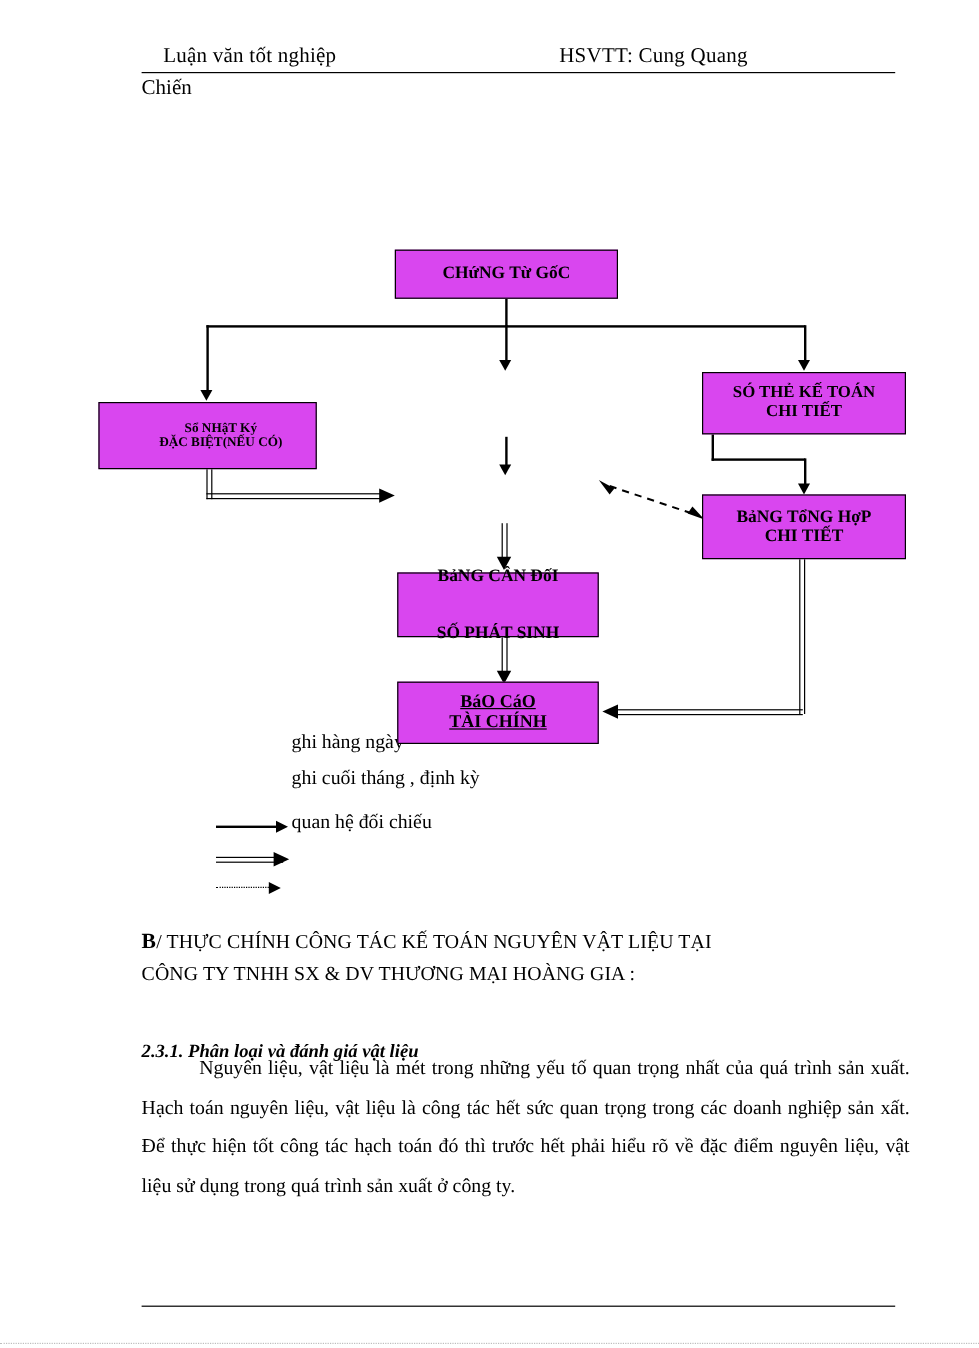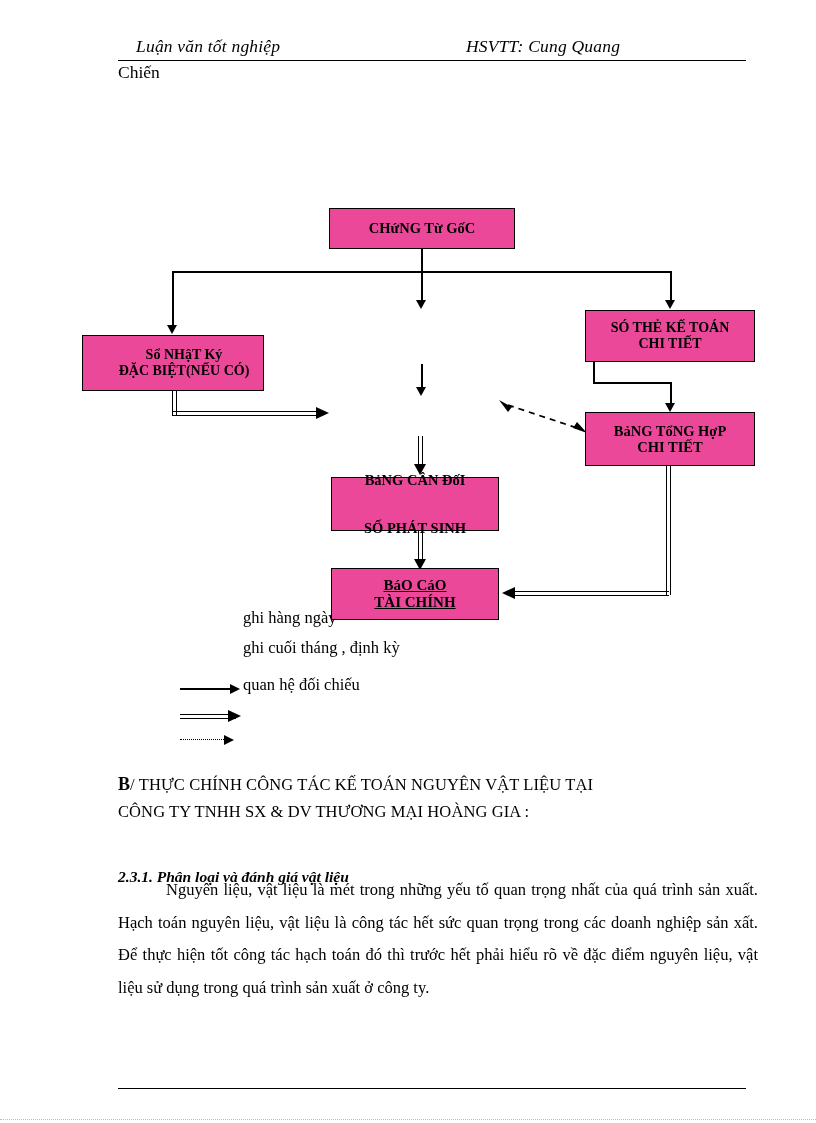--- a/index.html
+++ b/index.html
@@ -26,21 +26,20 @@
   .header {
     position: absolute;
     left: 118px;
     top: 36px;
     width: 628px;
   }
   .header-row {
     position: relative;
     height: 24px;
     border-bottom: 1.4px solid #000;
-    font-style: italic;
   }
   .header-left {
     position: absolute;
     left: 18px;
     top: 0px;
     font-size: 17.5px;
     letter-spacing: 0.2px;
   }
   .header-right {
     position: absolute;
@@ -60,39 +59,39 @@
   .diagram {
     position: absolute;
     left: 0;
     top: 190px;
     width: 816px;
     height: 570px;
   }
   .node {
     position: absolute;
     border: 1.6px solid #000;
-    background: #ec4899;
+    background: #d946ef;
     box-sizing: border-box;
     display: flex;
     flex-direction: column;
     align-items: center;
     justify-content: center;
     text-align: right;
     font-weight: bold;
     line-height: 1.12;
     z-index: 5;
   }
   .node .l1, .node .l2 { display: block; white-space: nowrap; }
 
   
   #n-chungtu  { left: 329px; top: 18px;  width: 186px; height: 41px; font-size: 14.5px; font-weight: normal; }
   #n-chungtu .l1 { font-weight: bold; }
   #n-nhatky   { left: 333px; top: 120px; width: 168px; height: 54px; font-size: 15px; }
   #n-sothe    { left: 585px; top: 120px; width: 170px; height: 52px; font-size: 14px; }
-  #n-sonhatky { left: 82px;  top: 145px; width: 182px; height: 56px; font-size: 14px; padding-left: 22px; }
+  #n-sonhatky { left: 82px;  top: 145px; width: 182px; height: 56px; font-size: 11px; padding-left: 22px; }
   #n-socai    { left: 331px; top: 207px; width: 168px; height: 39px; font-size: 16px; }
   #n-bangth   { left: 585px; top: 222px; width: 170px; height: 54px; font-size: 14.5px; }
   #n-bangcd   { left: 331px; top: 287px; width: 168px; height: 54px; font-size: 14.5px; gap: 32px; }
   #n-baocao   { left: 331px; top: 378px; width: 168px; height: 52px; font-size: 15px; text-decoration: underline; }
 
   
   .ln { position: absolute; background: #000; z-index: 2; }
   .vl { width: 1.6px; }
   .hl { height: 1.6px; }
   

